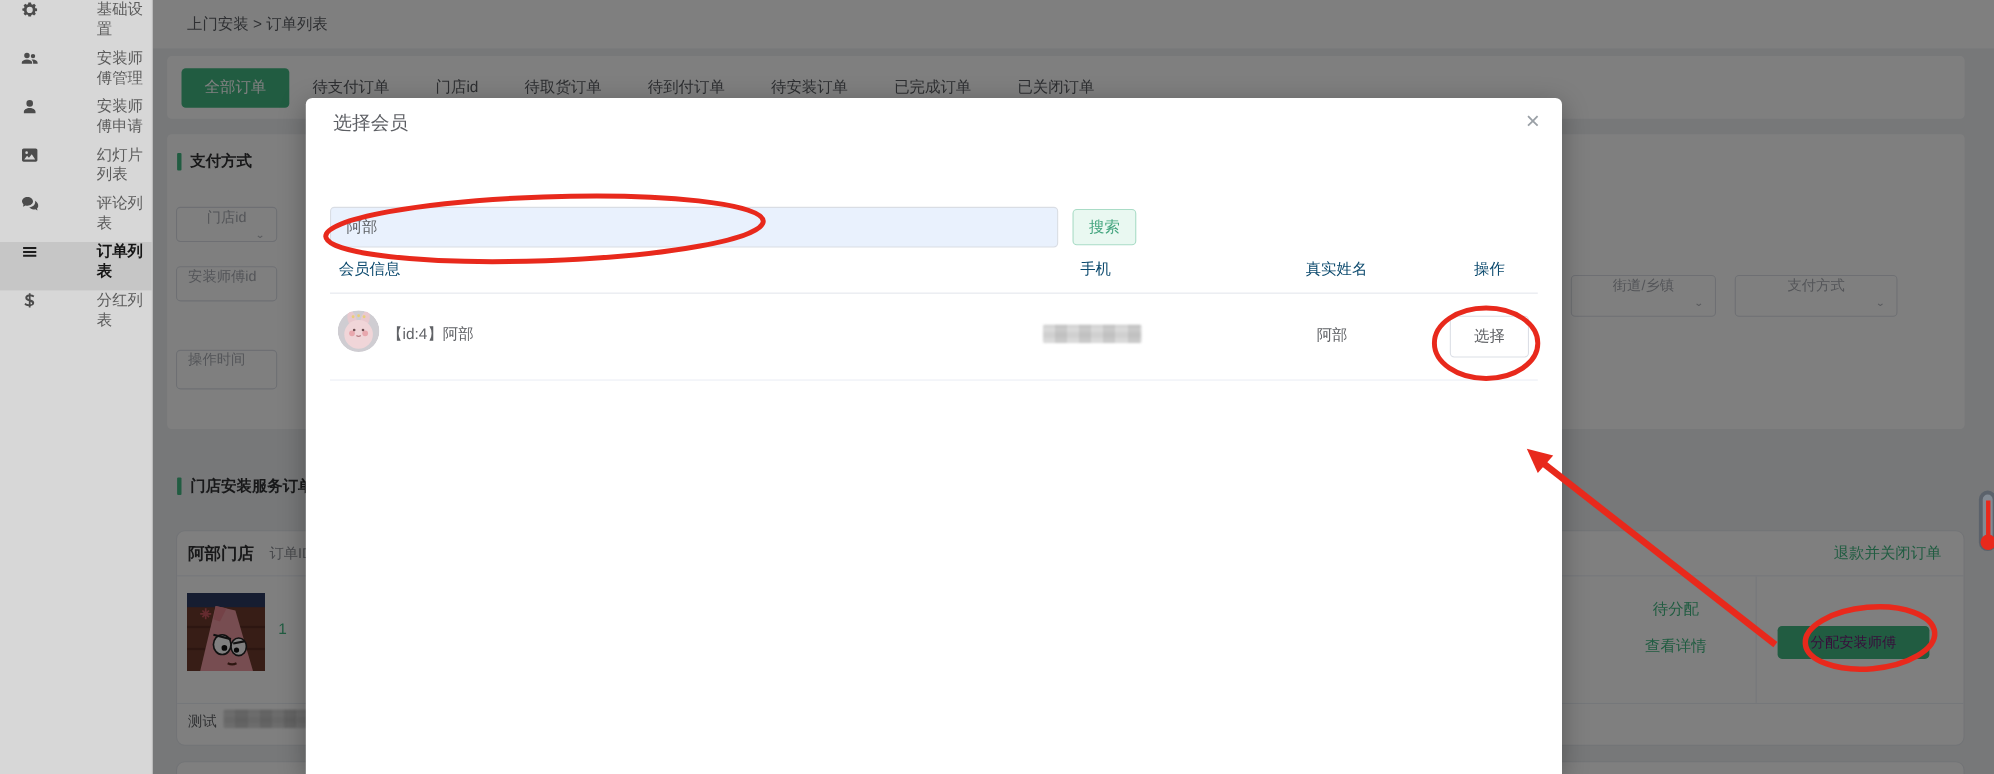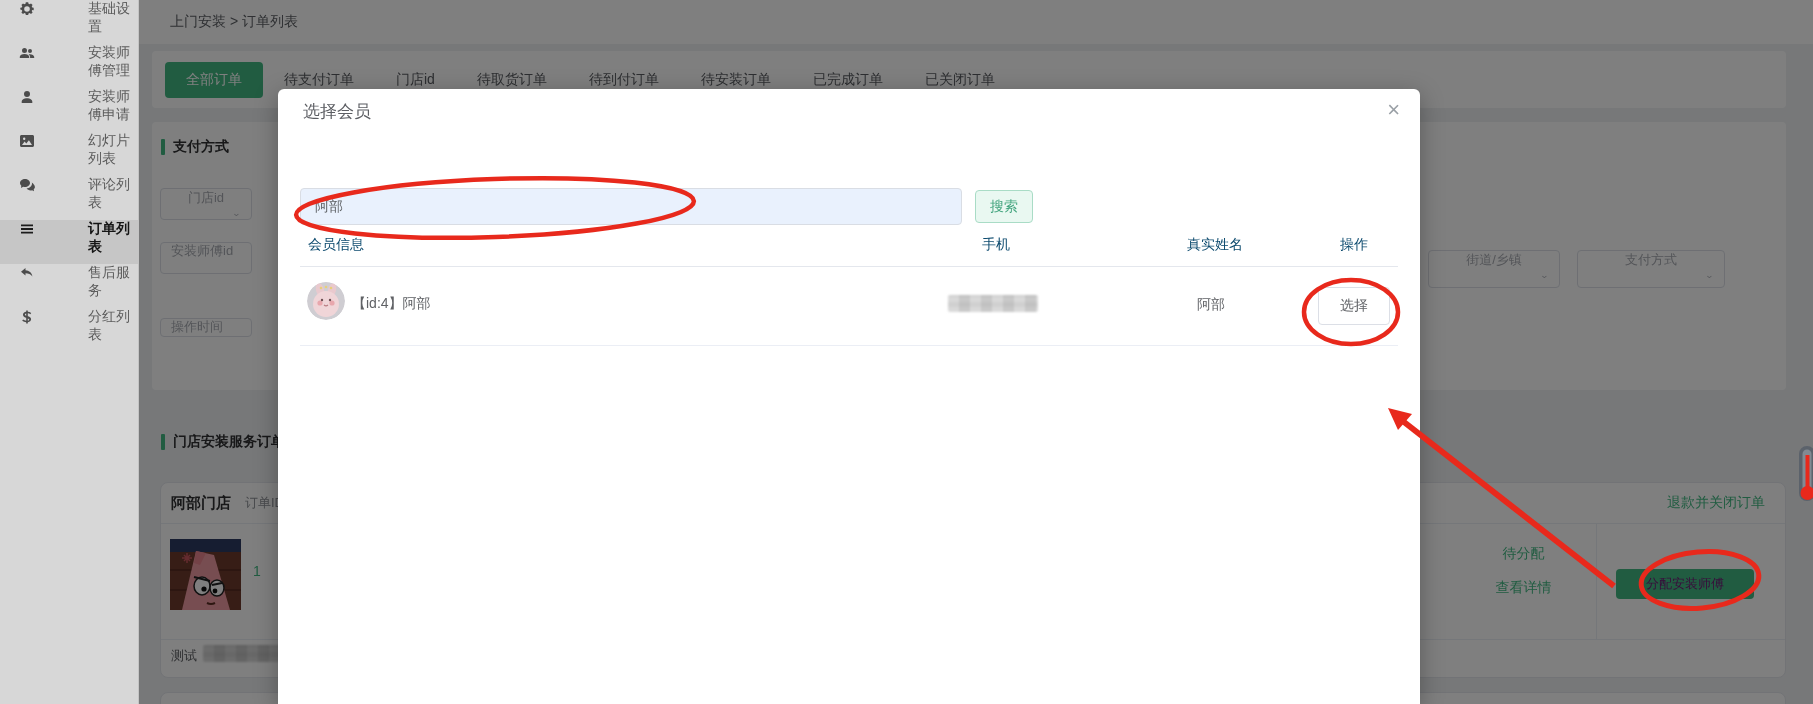--- a/index.html
+++ b/index.html
@@ -117,28 +117,20 @@
     <span class="ico">
         <svg viewBox="0 0 16 16">
           <path d="M2 3.5h12v1.8H2zm0 3.6h12v1.8H2zm0 3.6h12v1.8H2z"></path>
         </svg>
       </span>
     <span>订单列表</span>
   </div>
   <div class="side-item">
     <span class="ico">
         <svg viewBox="0 0 16 16">
-          <path d="M6.5 3 2 6.8l4.5 3.8V8.2c2.9 0 5.3 1 6.9 3.2-.4-3.5-3.2-6-6.9-6.2z"></path>
-        </svg>
-      </span>
-    <span>售后服务</span>
-  </div>
-  <div class="side-item">
-    <span class="ico">
-        <svg viewBox="0 0 16 16">
           <path d="M8.8 7.2V4.3c.9.1 1.8.5 2.6 1l.8-1.4A6.9 6.9 0 0 0 8.8 2.8V1.5H7.2v1.3C5.3 3 4 4.1 4 5.7c0 2 1.7 2.6 3.2 3v3c-1.1-.1-2.2-.6-3.1-1.3l-.9 1.4c1.1.9 2.5 1.4 4 1.5v1.2h1.6v-1.3c2-.2 3.3-1.3 3.3-2.9 0-2-1.8-2.7-3.3-3.1zM7.2 6.8c-.8-.3-1.3-.6-1.3-1.2s.5-1 1.3-1.1v2.3zm1.6 4.9V9.5c.8.3 1.4.6 1.4 1.2 0 .5-.5.9-1.4 1z"></path>
         </svg>
       </span>
     <span>分红列表</span>
   </div>
 </div>
 
 <div class="content">
   <div class="crumbbar">
     <div class="crumb">上门安装 &gt; 订单列表</div>
@@ -160,21 +152,21 @@
       <span class="bar"></span>
       <span>支付方式</span>
     </div>
     <div class="ctrl" style="left:8px;top:66px;width:92px;height:32px;">
       <span>门店id</span>
       <span class="chev">⌄</span>
     </div>
     <div class="ctrl" style="left:8px;top:120px;width:92px;height:32px;">
       <input placeholder="安装师傅id" style="">
     </div>
-    <div class="ctrl" style="left:8px;top:196px;width:92px;height:19px;">
+    <div class="ctrl" style="left:8px;top:196px;width:92px;height:36px;">
       <input placeholder="操作时间" style="">
     </div>
     <div class="ctrl" style="left:1276px;top:128px;width:132px;height:38px;">
       <span>街道/乡镇</span>
       <span class="chev">⌄</span>
     </div>
     <div class="ctrl" style="left:1425px;top:128px;width:148px;height:38px;">
       <span>支付方式</span>
       <span class="chev">⌄</span>
     </div>

